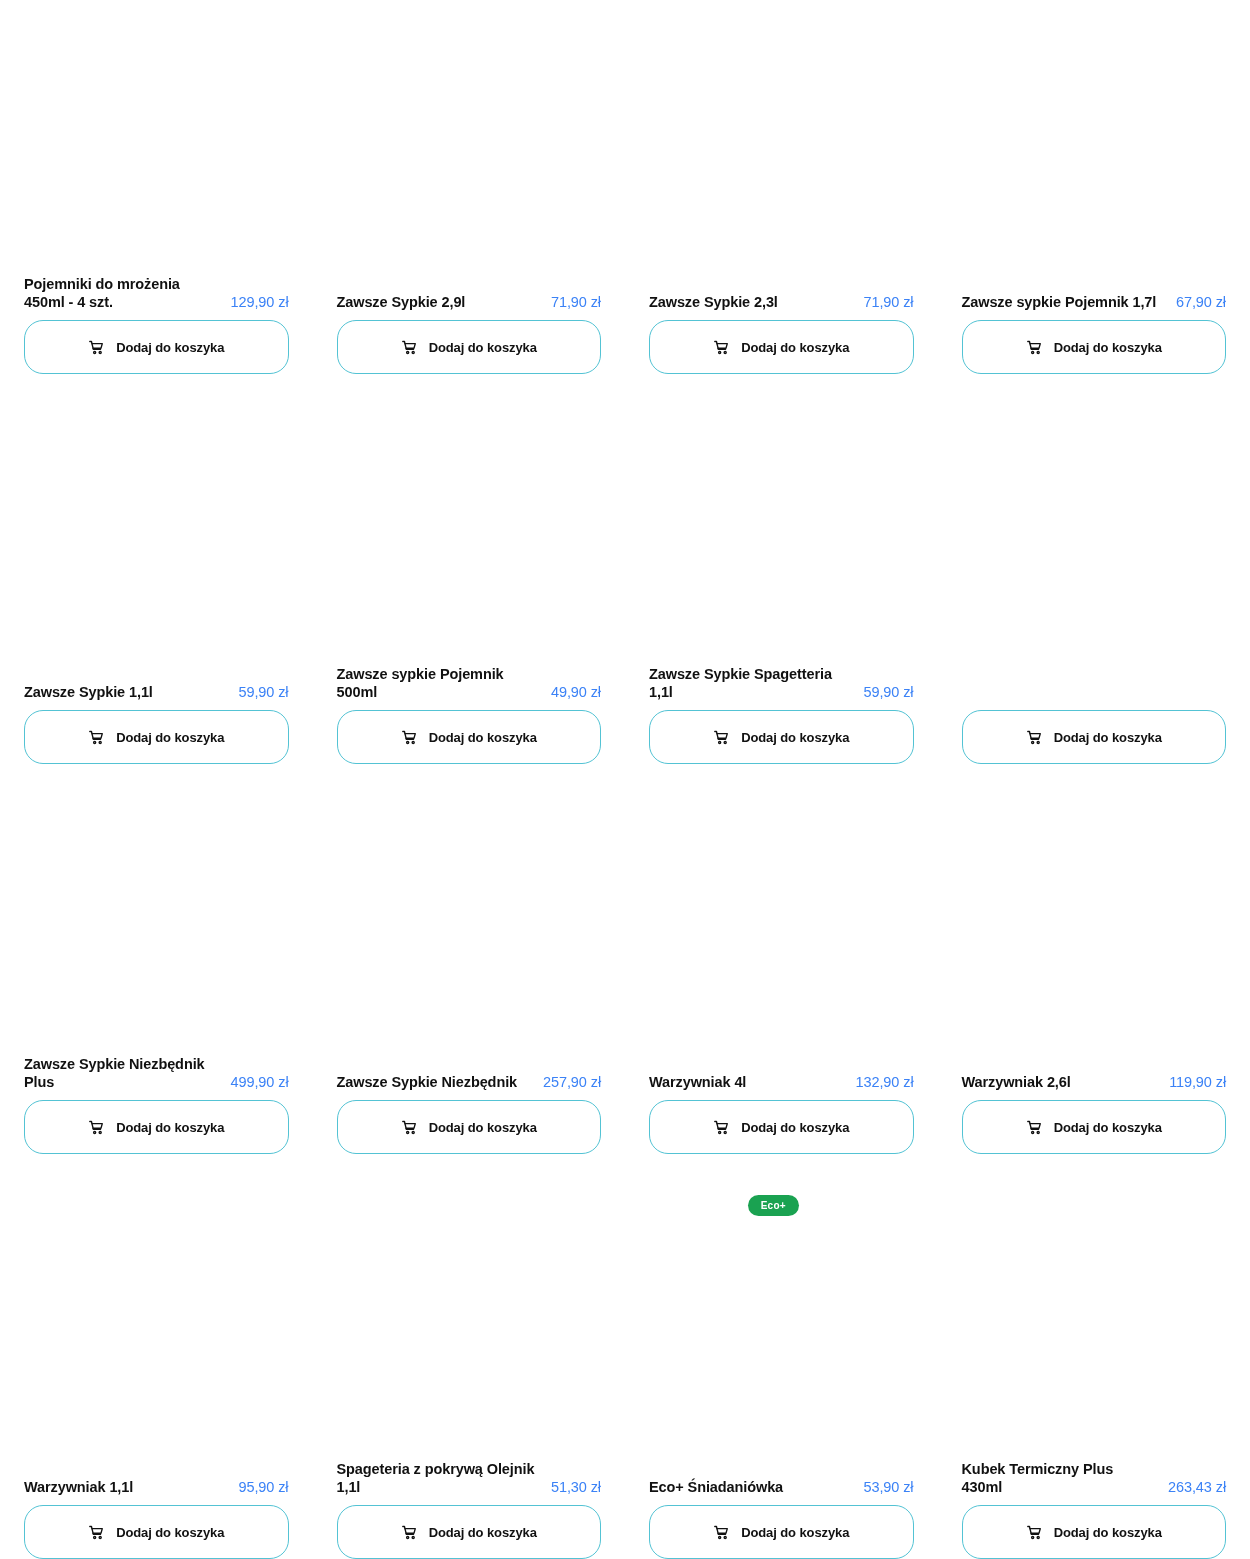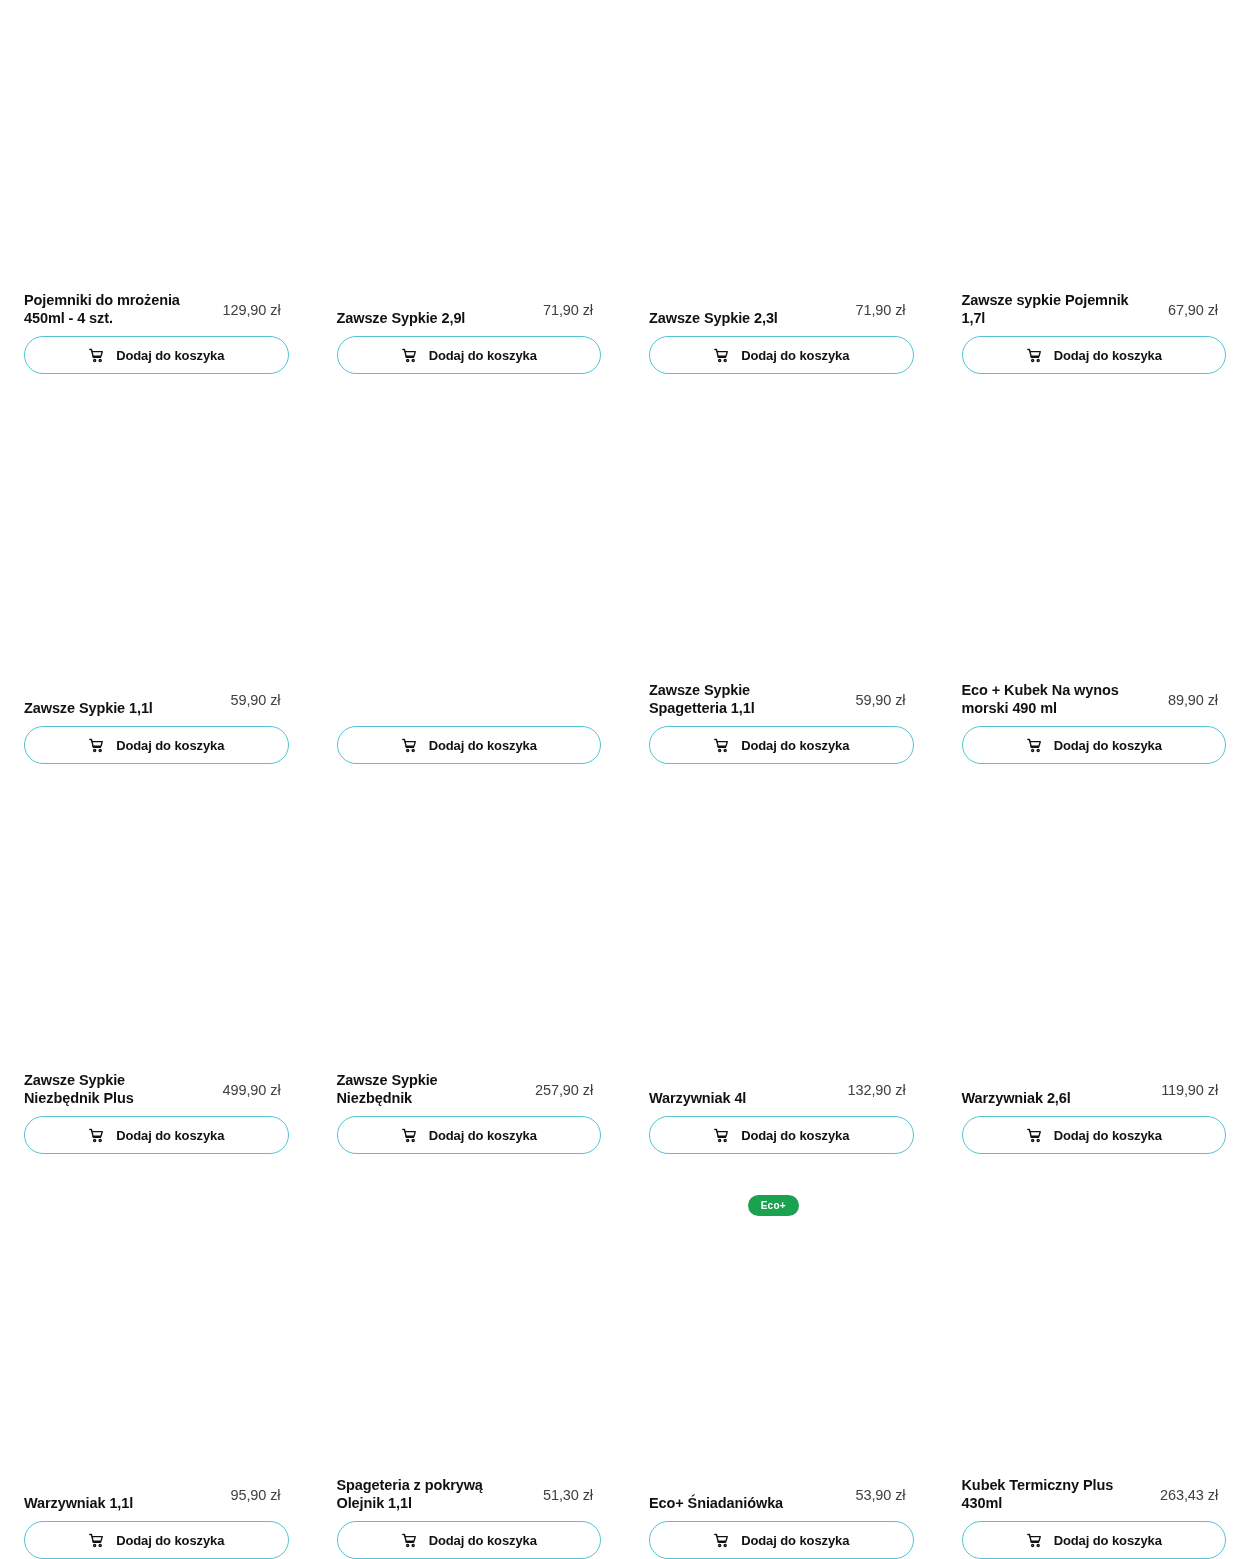--- a/index.html
+++ b/index.html
@@ -61,36 +61,36 @@
     color: #111111;
     line-height: 1.28;
     letter-spacing: -0.1px;
     margin: 0;
     flex: 1 1 auto;
   }
 
   .p-price {
     font-size: 14.5px;
     font-weight: 400;
-    color: #404040;
+    color: #3b82f6;
     line-height: 1.28;
     white-space: nowrap;
-    margin: 8px;
+    margin: 0;
     flex: 0 0 auto;
     letter-spacing: -0.1px;
     text-align: center;
   }
 
   .add-btn {
     display: flex;
     align-items: center;
     justify-content: center;
     gap: 11px;
     width: 100%;
-    height: 38px;
+    height: 54px;
     border: 1.3px solid #53c3d4;
     border-radius: 19px;
     background: #ffffff;
     cursor: pointer;
     padding: 0;
     font-family: inherit;
   }
 
   .add-btn .cart-ico {
     width: 17px;
@@ -216,20 +216,24 @@
           <path d="M5.6 6.6h14.6l-1.9 6.4H7.1"></path>
           <circle cx="9.4" cy="19.2" r="1.5"></circle>
           <circle cx="17.2" cy="19.2" r="1.5"></circle>
         </svg>
         <span class="btn-label">Dodaj do koszyka</span>
       </button>
     </div>
 
     <div class="card">
       <div class="media-spacer"></div>
+      <div class="card-info">
+        <span class="p-name">Zawsze sypkie Pojemnik 500ml</span>
+        <span class="p-price">49,90 zł</span>
+      </div>
       <button class="add-btn">
         <svg class="cart-ico" viewBox="0 0 24 24" fill="none" stroke="#111111" stroke-width="1.9" stroke-linecap="round" stroke-linejoin="round">
           <path d="M2.5 3.5h2.4l2.6 11h10.2"></path>
           <path d="M5.6 6.6h14.6l-1.9 6.4H7.1"></path>
           <circle cx="9.4" cy="19.2" r="1.5"></circle>
           <circle cx="17.2" cy="19.2" r="1.5"></circle>
         </svg>
         <span class="btn-label">Dodaj do koszyka</span>
       </button>
     </div>
@@ -246,24 +250,20 @@
           <path d="M5.6 6.6h14.6l-1.9 6.4H7.1"></path>
           <circle cx="9.4" cy="19.2" r="1.5"></circle>
           <circle cx="17.2" cy="19.2" r="1.5"></circle>
         </svg>
         <span class="btn-label">Dodaj do koszyka</span>
       </button>
     </div>
 
     <div class="card">
       <div class="media-spacer"></div>
-      <div class="card-info">
-        <span class="p-name">Eco + Kubek Na wynos morski 490 ml</span>
-        <span class="p-price">89,90 zł</span>
-      </div>
       <button class="add-btn">
         <svg class="cart-ico" viewBox="0 0 24 24" fill="none" stroke="#111111" stroke-width="1.9" stroke-linecap="round" stroke-linejoin="round">
           <path d="M2.5 3.5h2.4l2.6 11h10.2"></path>
           <path d="M5.6 6.6h14.6l-1.9 6.4H7.1"></path>
           <circle cx="9.4" cy="19.2" r="1.5"></circle>
           <circle cx="17.2" cy="19.2" r="1.5"></circle>
         </svg>
         <span class="btn-label">Dodaj do koszyka</span>
       </button>
     </div>

